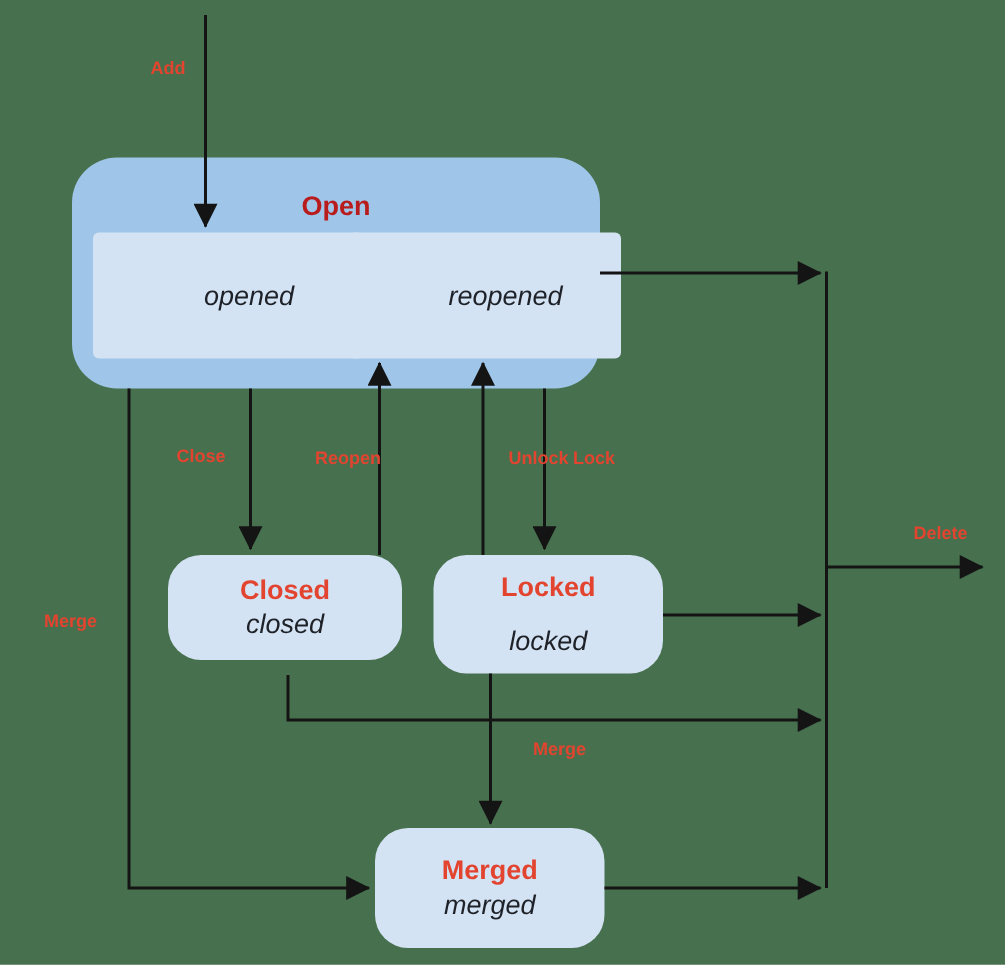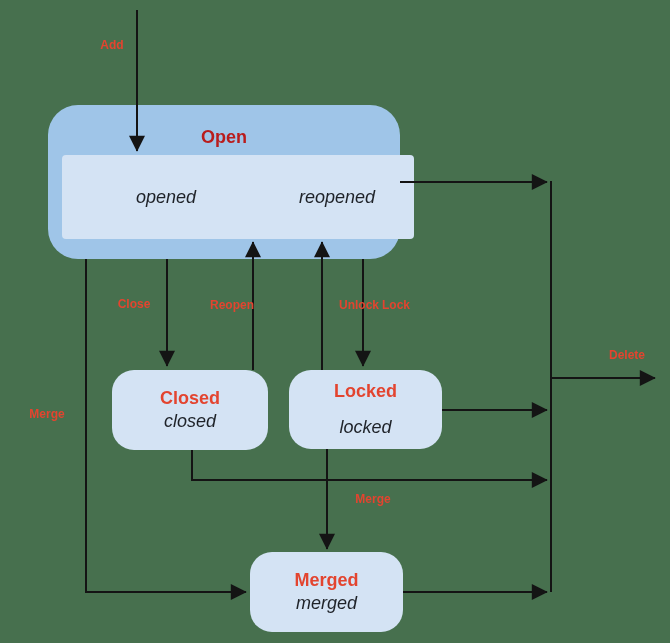--- a/index.html
+++ b/index.html
@@ -23,21 +23,21 @@
     position:absolute;background:#d4e3f4;border-radius:4px;
     display:flex;align-items:center;justify-content:center;padding-left:28px;
   }
   #opened{left:14px;top:50px;width:152px;height:84px;}
   #reopened{left:184px;top:50px;width:154px;height:84px;}
   .state{
     position:absolute;background:#d4e3f4;border-radius:22px;z-index:1;
     display:flex;flex-direction:column;align-items:center;justify-content:center;
     line-height:1.3;
   }
-  #closed{left:112px;top:370px;width:156px;height:80px;}
+  #closed{left:112px;top:370px;width:156px;height:70px;}
   #locked{left:289px;top:370px;width:153px;height:79px;gap:12px;}
   #merged{left:250px;top:552px;width:153px;height:80px;}
   .state-title{color:#e3442f;font-weight:bold;font-size:18px;}
   .state-name{color:#1e2228;font-style:italic;font-size:18px;}
   .edge-label{
     position:absolute;z-index:6;transform:translate(-50%,-50%);
     color:#e3442f;font-weight:bold;font-size:12px;white-space:nowrap;
   }
   #lbl-add{left:112px;top:45px;}
   #lbl-close{left:134px;top:304px;}

